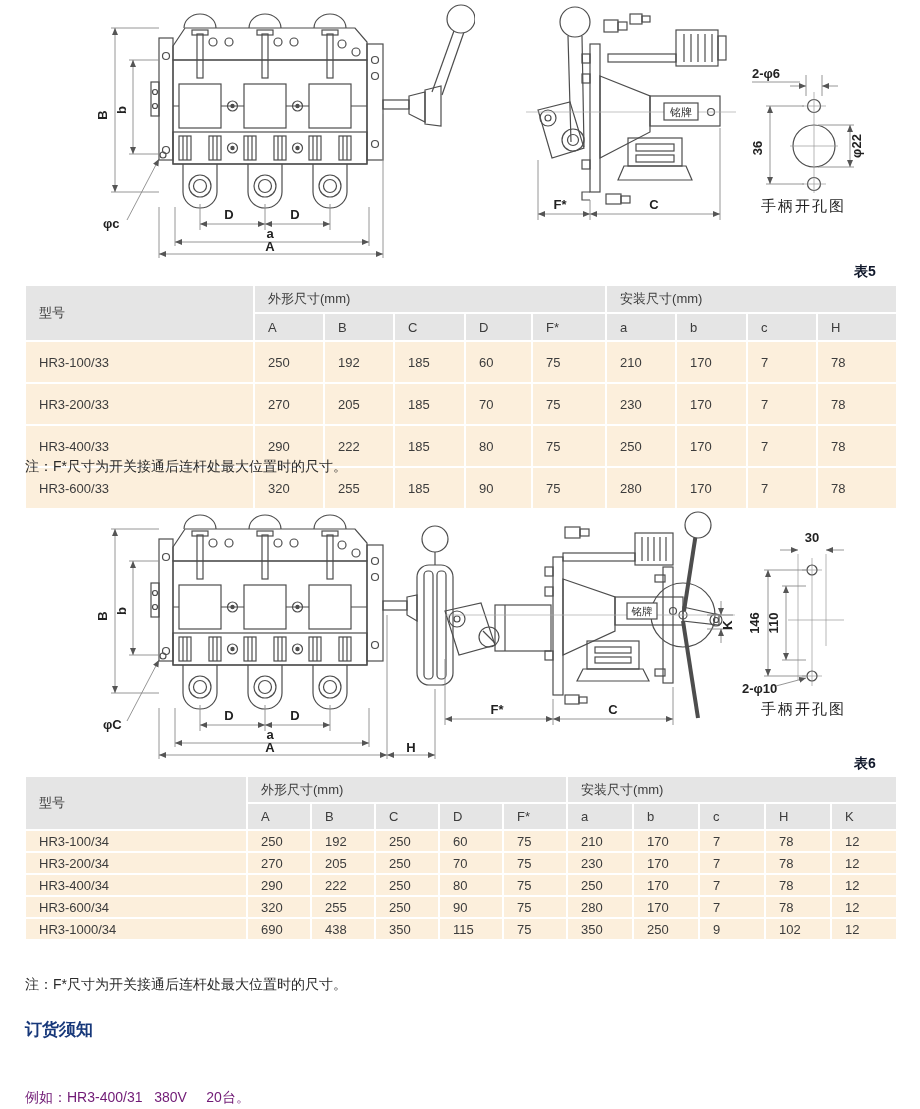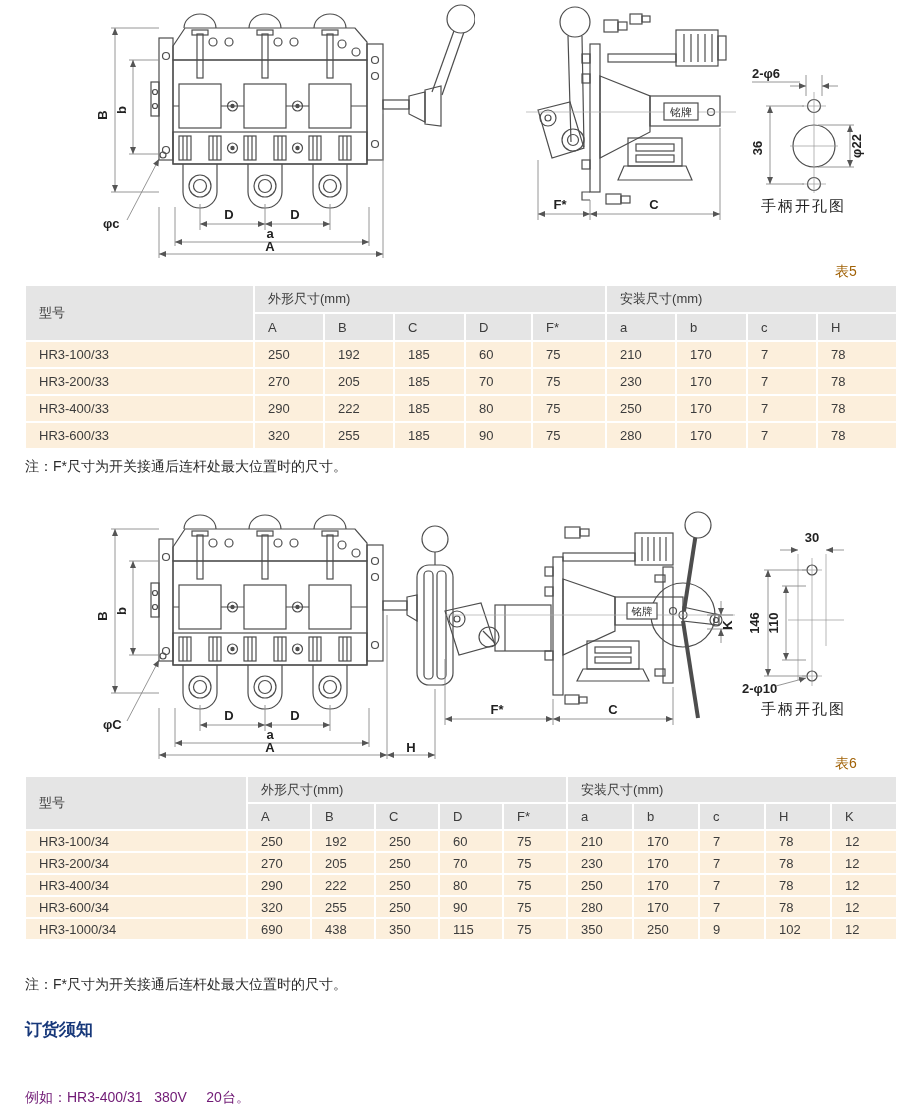--- a/index.html
+++ b/index.html
@@ -3,30 +3,30 @@
 <meta charset="utf-8">
 <style>
   * { margin:0; padding:0; box-sizing:border-box; }
   body { background:#fff; font-family:"Liberation Sans","DejaVu Sans",sans-serif; }
   .page { position:relative; width:920px; height:1109px; background:#ffffff; overflow:hidden; }
   .abs { position:absolute; }
   svg { display:block; }
   svg text { font-family:"Liberation Sans","DejaVu Sans",sans-serif; }
   .dimtxt { font-size:13px; font-weight:bold; fill:#222; }
   .smalltxt { font-size:11px; fill:#333; }
-  .tabletag { font-size:14px; color:#a16207; text-align:left; }
+  .tabletag { font-size:14px; color:#0f172a; text-align:center;font-weight:bold; }
   .caption { font-size:15px; color:#1f1f1f; letter-spacing:2px;margin-left:16px; }
   table.dim-table { border-collapse:collapse; table-layout:fixed; position:absolute; left:24px; width:872px; }
   table.dim-table th, table.dim-table td {
     border:2px solid #ffffff; font-weight:normal; text-align:left;
     font-size:13px; color:#3c3c3c; padding:0 0 0 13px; overflow:hidden; white-space:nowrap;
   }
   table.dim-table thead th { background:#e5e5e5; }
   table.dim-table tbody td { background:#fcefdc; }
-  #table5 thead tr { height:28px; } #table5 tbody tr { height:27px; }
+  #table5 thead tr { height:28px; } #table5 tbody tr { height:42px; }
   #table6 thead tr { height:27px; } #table6 tbody tr { height:22px; }
   .note { font-size:14px; color:#2b2b2b; }
   .order-heading { font-size:17px; font-weight:bold; color:#17387a; }
   .order-body { font-size:14px; color:#2b2b2b; width:880px; }
   .order-example { font-size:14px; color:#701a75; white-space:pre; }
 </style>
 </head>
 <body>
 
 <div class="page">

